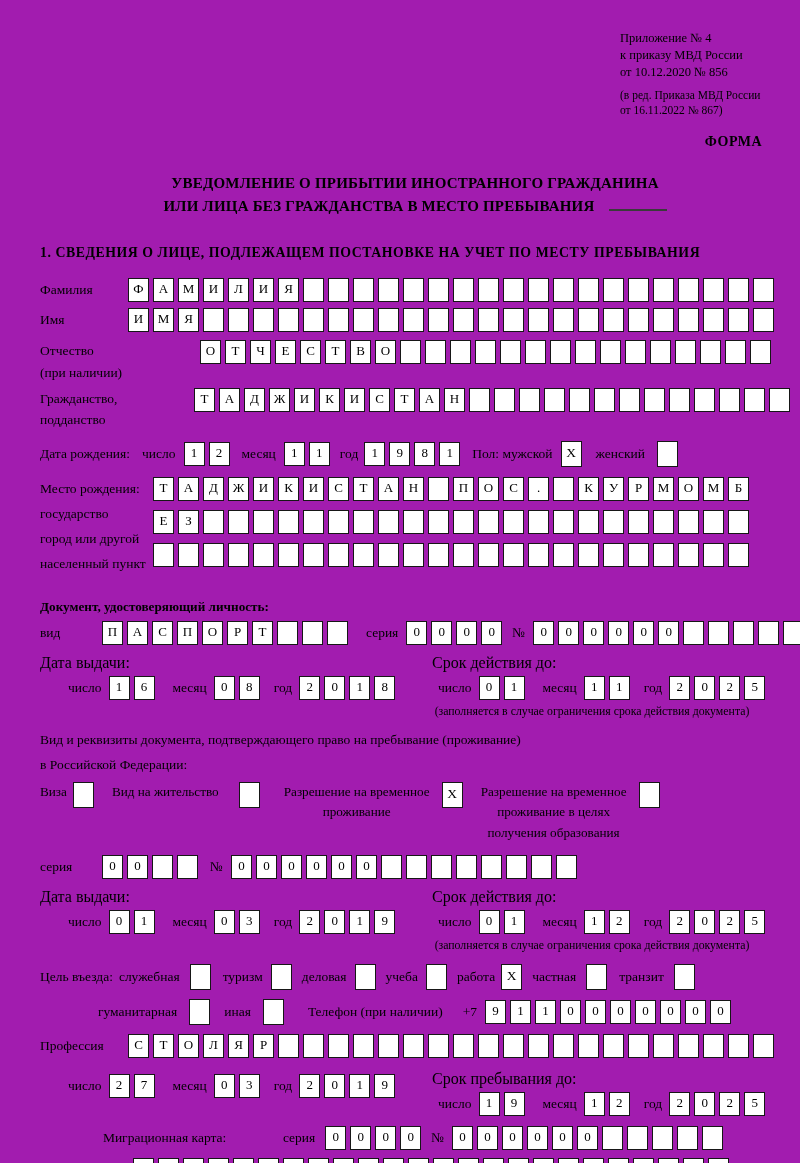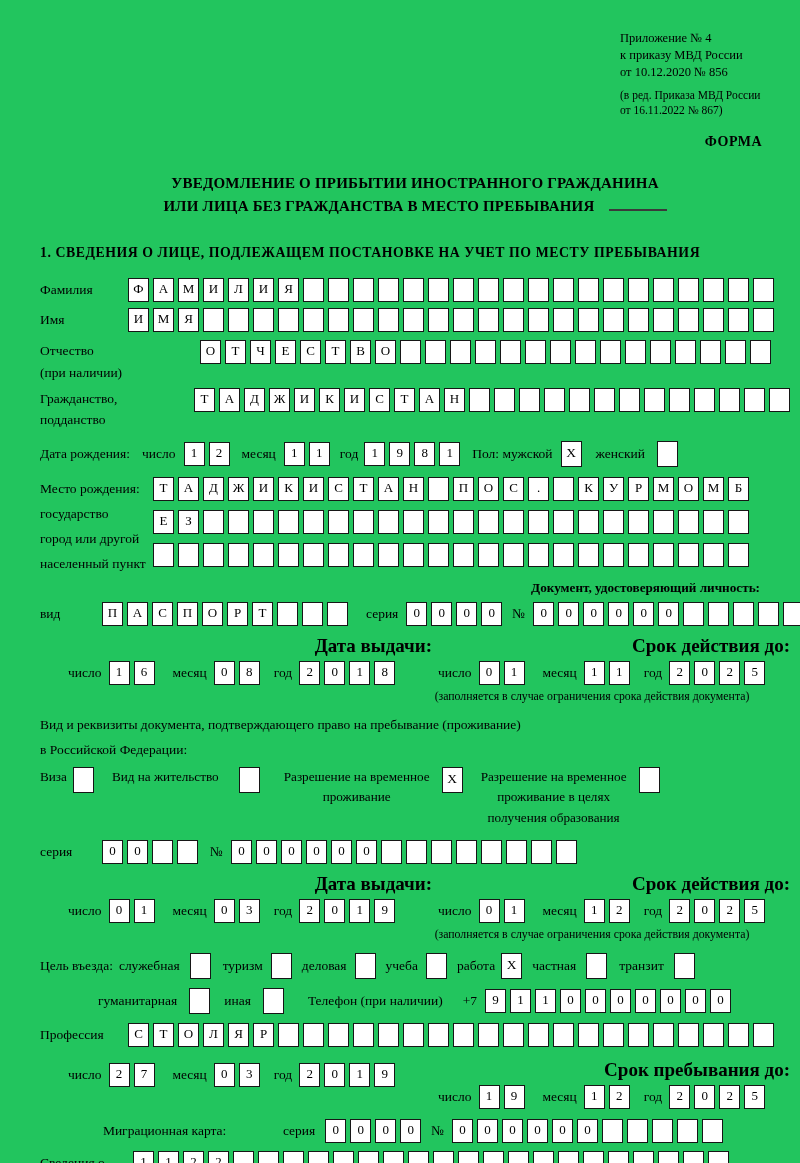--- a/index.html
+++ b/index.html
@@ -1,18 +1,18 @@
 <!DOCTYPE html>
 <html><head>
 <meta charset="utf-8">
 <style>
   * { margin:0; padding:0; box-sizing:border-box; }
   html,body { background:#e8e8e8; }
   .page {
-    width:800px; height:1163px; background:#22c55e; color:#000;
+    width:800px; height:1163px; background:#a21caf; color:#000;
     font-family:"Liberation Serif","DejaVu Serif",serif;
     padding:30px 10px 20px 40px; position:relative; overflow:hidden;
     margin:0 auto;
   }
   .appendix { margin-left:580px; font-size:12.5px; line-height:1.35; white-space:nowrap; }
   .appendix-edit { margin-top:7px; font-size:11.5px; line-height:1.32; white-space:nowrap; }
   .forma { text-align:right; margin:16px 28px 0 0; font-weight:bold; font-size:14px; letter-spacing:.5px; }
   .title { text-align:center; font-weight:bold; font-size:15px; margin-top:22px; line-height:1.55; letter-spacing:.2px; }
   .title-underline { display:inline-block; width:58px; border-bottom:2.2px solid #3a3a3a; margin-left:14px; vertical-align:baseline; }
   .section-heading { font-weight:bold; font-size:13.8px; margin-top:27px; letter-spacing:.55px; }
@@ -25,26 +25,26 @@
   .cell {
     width:21px; height:24px; border:1.6px solid #161616; margin-right:4px;
     font-size:13px; line-height:20px; text-align:center; flex:0 0 auto;
     background:#fff;
   }
   .cbwrap .cell { width:21px; height:26px; line-height:22px; font-size:13.5px; }
   .stack > .cells { margin-top:0; }
   .stack > .cells + .cells { margin-top:9px; }
   .ml6 { margin-left:6px; } .ml8 { margin-left:8px; } .ml10 { margin-left:10px; }
   .ml12 { margin-left:12px; } .ml14 { margin-left:14px; } .ml20 { margin-left:20px; } .ml30 { margin-left:30px; }
-  .doc-heading { text-align:right; font-weight:bold; font-size:13.2px; margin-top:3px; width:720px; }
+  .doc-heading { text-align:left; font-weight:bold; font-size:13.2px; margin-top:22px; width:720px; }
   .dates-row { display:flex; margin-top:9px; align-items:flex-start; }
   .date-group { flex:0 0 auto; }
   .dg-left { width:392px; }
   .dg-right { width:358px; }
-  .date-title { text-align:right; font-size:19px;font-weight:bold; }
+  .date-title { text-align:left; font-size:16px; }
   .date-line { display:flex; align-items:center; margin-top:4px; }
   .dg-left .date-line { padding-left:28px; }
   .dg-right .date-line { padding-left:6px; }
   .date-line .lbl { margin-right:7px; }
   .date-line .cells { margin-right:4px; }
   .small-note { font-size:11.8px; margin-top:4px; width:440px; margin-left:-60px; text-align:center; }
   .opt { display:flex; align-items:flex-start; flex:0 0 auto; }
   .opt .optlbl { font-size:13.2px; text-align:center; line-height:1.55; }
   .twoline { line-height:1.6; }
 </style>

